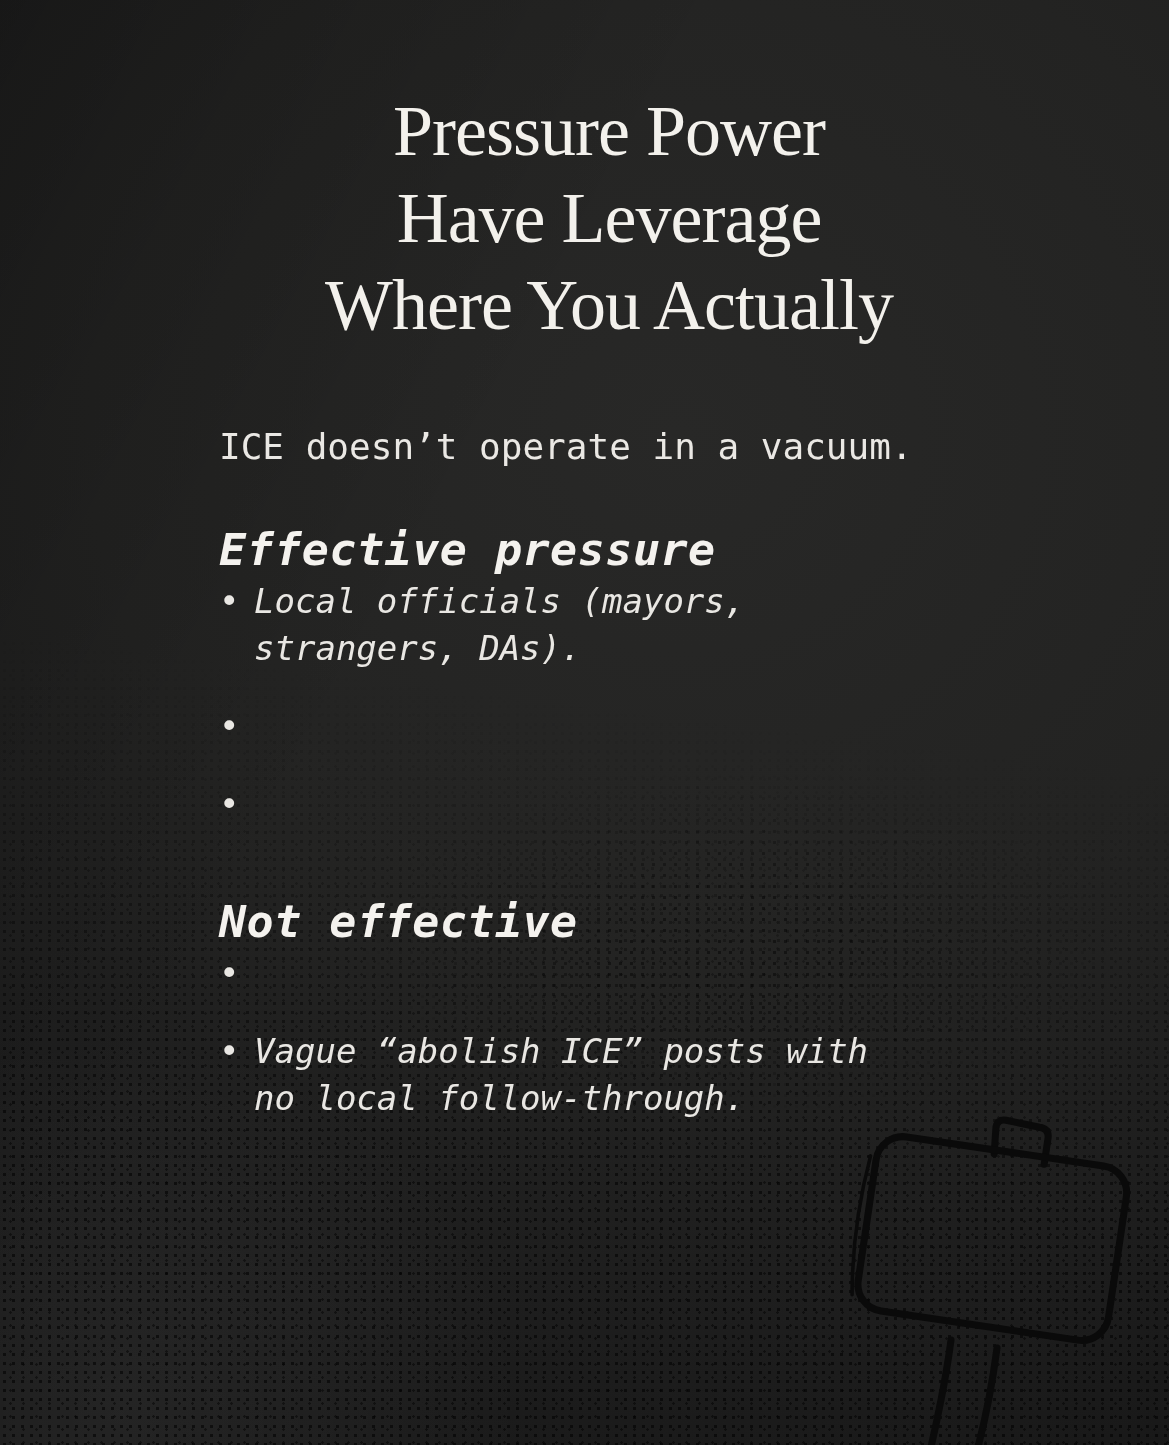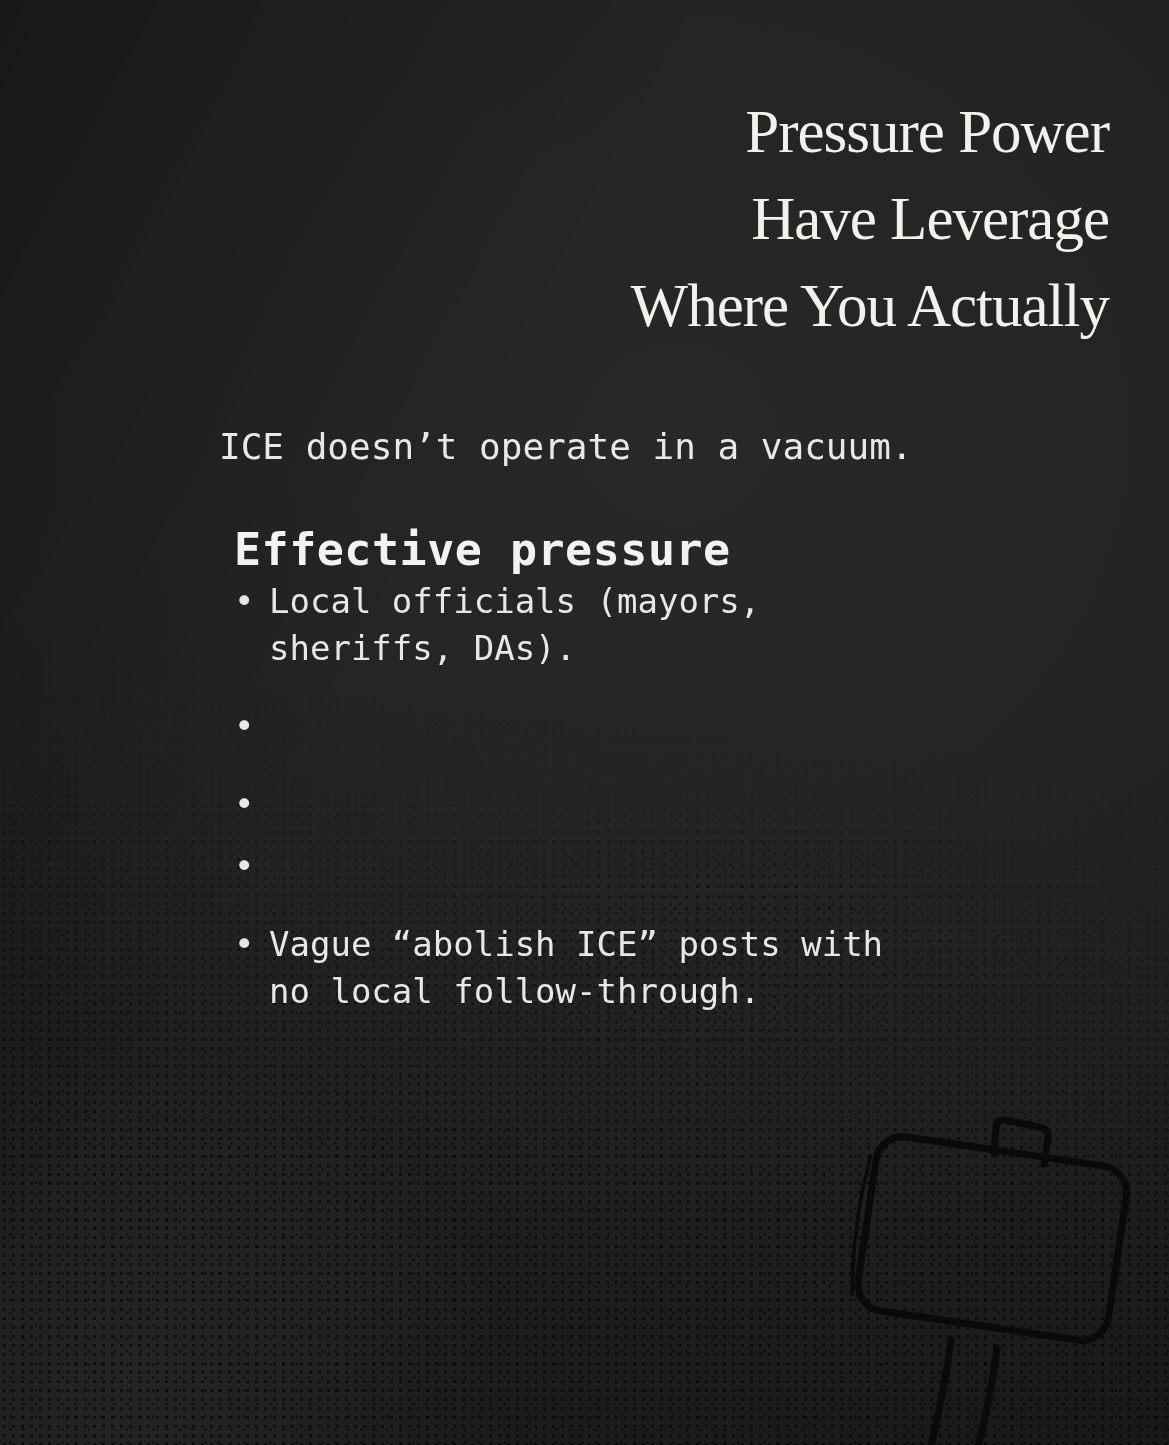--- a/index.html
+++ b/index.html
@@ -28,39 +28,39 @@
     position:absolute;left:340px;top:760px;width:800px;height:370px;pointer-events:none;
     background-image:radial-gradient(rgba(0,0,0,.5) 1.4px, transparent 1.65px);
     background-size:11px 11px;
     opacity:.85;
     -webkit-mask-image:radial-gradient(closest-side, #000 30%, transparent 96%);
             mask-image:radial-gradient(closest-side, #000 30%, transparent 96%);
   }
   .content{position:relative;padding:0 40px 0 219px;}
   .title{
     margin:88px auto 0;
-    text-align:right;
+    text-align:center;
     font-family:"Liberation Serif","DejaVu Serif",serif;
     font-weight:normal;
-    font-size:61px;
+    font-size:72px;
     line-height:87px;
     letter-spacing:-1px;
     color:#f3f1ec;
     width:1000px;
     position:relative;left:-110px; 
   }
   .title .tl{display:block;}
   .subtitle{
     margin:74px 0 0;
     font-size:36px;
     line-height:47px;
     color:#eae8e4;
     white-space:nowrap;
   }
-  .section{margin:15px;}
+  .section{margin:0;font-style:italic;}
   .heading{
     margin:54px 0 0;
     font-size:45px;
     line-height:52px;
     font-weight:bold;
     letter-spacing:.5px;
     color:#f4f2ee;
   }
   .section-2 .heading{margin-top:68px;}
   .bullets{
@@ -110,32 +110,33 @@
       <span class="tl">Where You Actually</span>
     </h1>
 
     <p class="subtitle">ICE doesn’t operate in a vacuum.</p>
 
     <section class="section section-1">
       <h2 class="heading">Effective pressure</h2>
       <ul class="bullets">
         <li class="bullet-item">
           <span class="dot">•</span>
-          <span class="bt">Local officials (mayors, sheriffs, DAs).</span>
+          <span class="bt">Local officials (mayors, strangers, DAs).</span>
         </li>
         <li class="bullet-item">
           <span class="dot">•</span>
         </li>
         <li class="bullet-item">
           <span class="dot">•</span>
         </li>
       </ul>
     </section>
 
     <section class="section section-2">
+      <h2 class="heading">Not effective</h2>
       <ul class="bullets">
         <li class="bullet-item">
           <span class="dot">•</span>
         </li>
         <li class="bullet-item">
           <span class="dot">•</span>
           <span class="bt">Vague “abolish ICE” posts with no local follow-through.</span>
         </li>
       </ul>
     </section>

